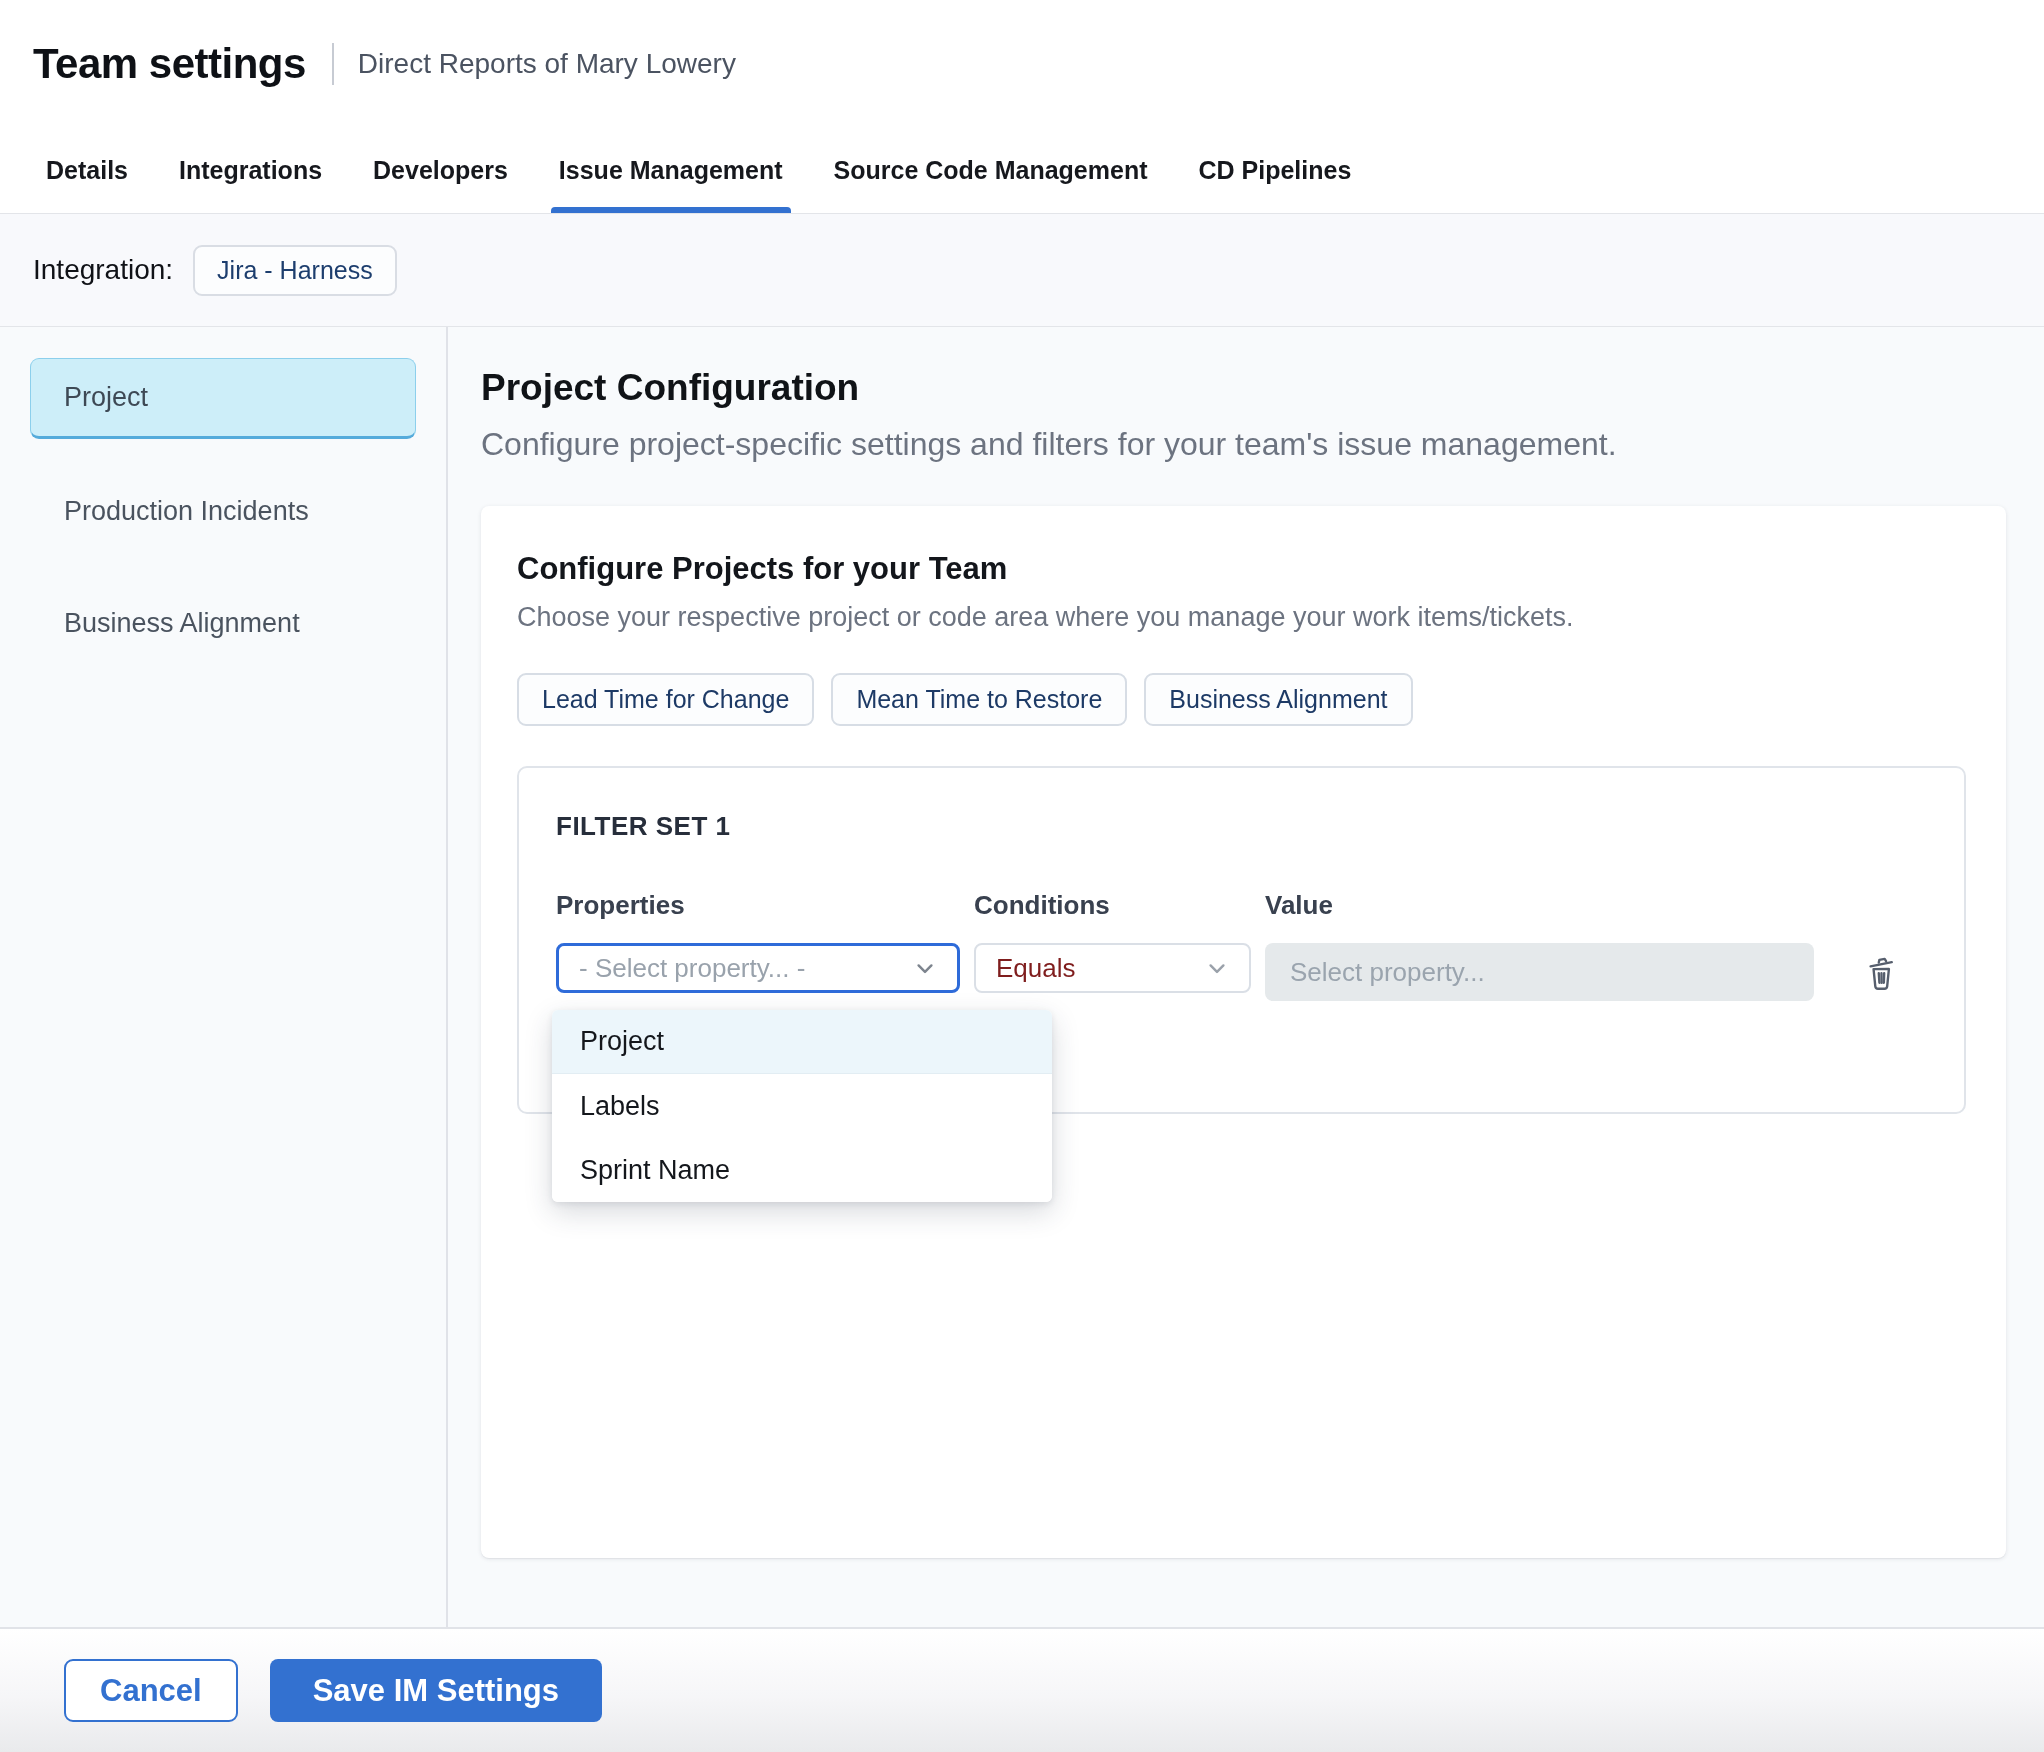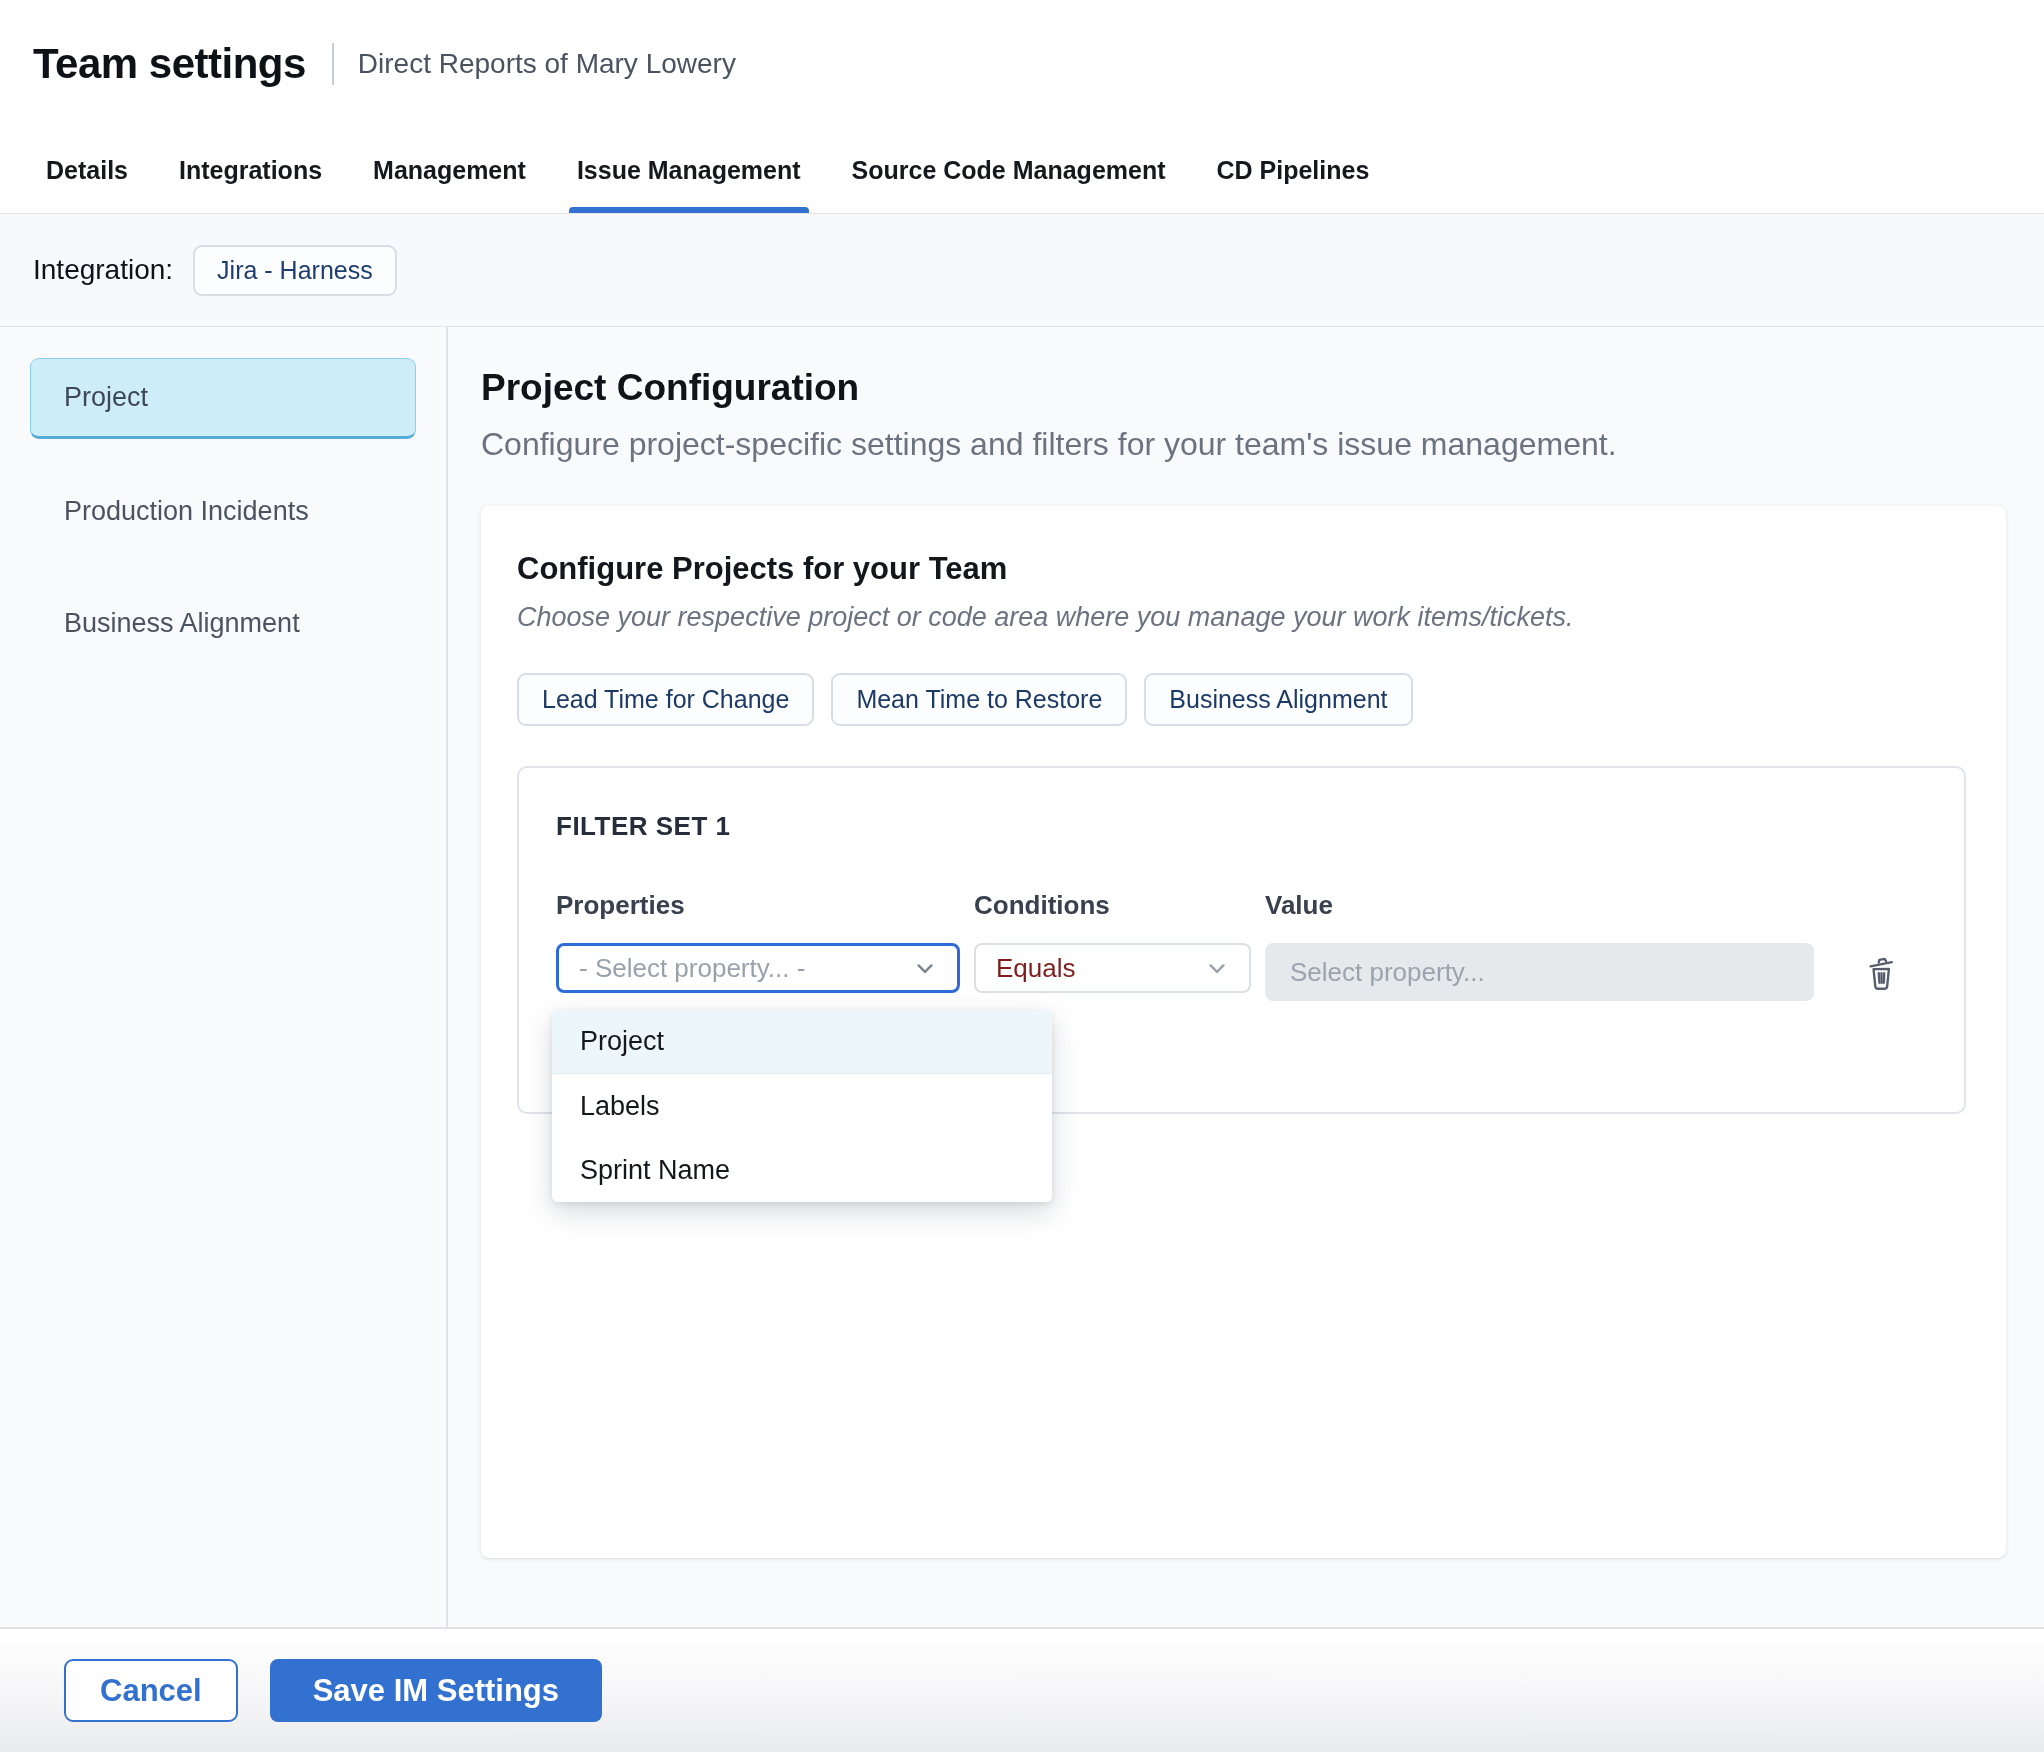--- a/index.html
+++ b/index.html
@@ -61,21 +61,21 @@
   .main { flex: 1; padding: 40px 60px 0 33px; }
   .main-title { font-size: 37px; font-weight: 800; color: #101317; }
   .main-desc { font-size: 32px; color: #6c7380; margin-top: 17px; }
 
   .card {
     margin-top: 43px; background: #ffffff; border-radius: 8px;
     box-shadow: 0 1px 4px rgba(30,40,60,0.10), 0 1px 1px rgba(30,40,60,0.05);
     padding: 45px 40px 0 36px; height: 1052px;
   }
   .card-title { font-size: 31px; font-weight: 700; color: #13161b; }
-  .card-subtitle { font-size: 27px; color: #6c7380; margin-top: 15px; font-style: italic; }
+  .card-subtitle { font-size: 27px; color: #6c7380; margin-top: 15px; }
   .chip-row { display: flex; gap: 17px; margin-top: 40px; }
   .chip {
     padding: 10px 23px; border: 2px solid #d7dde5; border-radius: 9px;
     background: #fcfdfe; color: #1d3a66; font-size: 25px; font-weight: 500;
     cursor: pointer; white-space: nowrap;
   }
   
   .filter-box {
     margin-top: 40px; border: 2px solid #e0e4ea; border-radius: 10px;
     height: 348px; padding: 43px 30px 0 37px;
@@ -138,21 +138,21 @@
 </div>
 
 <div class="tabbar">
   <div class="tab">
       <span>Details</span>
     </div>
   <div class="tab">
       <span>Integrations</span>
     </div>
   <div class="tab">
-      <span>Management</span>
+      <span>Developers</span>
     </div>
   <div class="tab active">
       <span>Issue Management</span>
       <span class="tab-underline"></span>
     </div>
   <div class="tab">
       <span>Source Code Management</span>
     </div>
   <div class="tab">
       <span>CD Pipelines</span>

